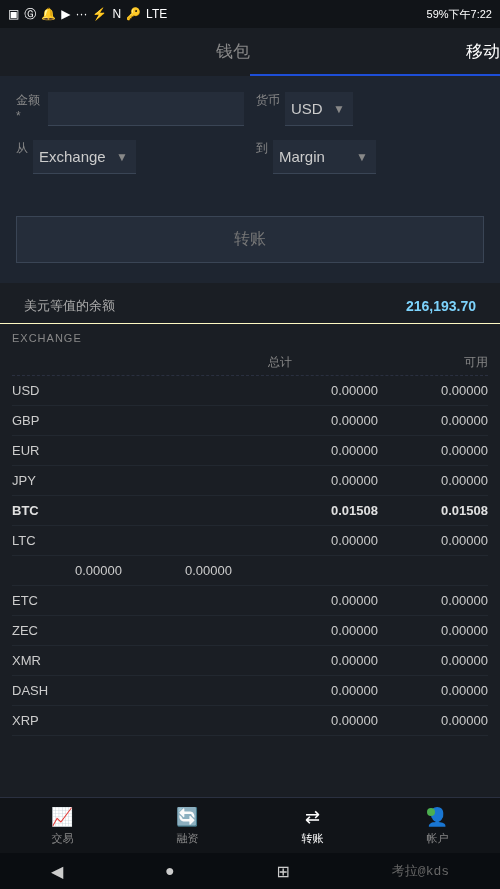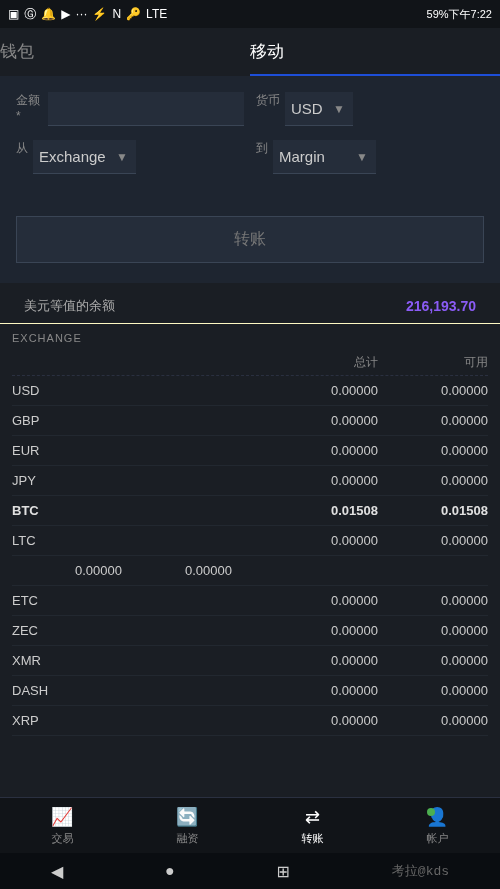--- a/index.html
+++ b/index.html
@@ -32,21 +32,21 @@
     .tab-bar-top {
       display: flex;
       width: 100%;
       height: 48px;
       background: #1a1e24;
     }
     .tab-top {
       flex: 1;
       display: flex;
       align-items: center;
-      justify-content: flex-start;
+      justify-content: flex-end;
       font-size: 17px;
       color: #888;
       cursor: pointer;
       border-bottom: 2px solid transparent;
       font-family: Liberation Serif, serif;
     }
     .tab-top.active {
       color: #fff;
       border-bottom: 2px solid #1d4ed8;
     }
@@ -137,36 +137,36 @@
       justify-content: space-between;
       align-items: center;
       border-bottom: 1px solid #fef9c3;
     }
     .balance-label {
       font-size: 13px;
       color: #aaa;
     }
     .balance-value {
       font-size: 14px;
-      color: #8b5cf6;
+      color: #7dd3fc;
       font-weight: bold;
       text-align: center;
     }
 
     
     .table-section {
       padding: 0 12px;
     }
     .table-header {
       display: flex;
       padding: 8px 0 4px;
       border-bottom: 1px dashed #2a3040;
     }
     .col-name { flex: 1; font-size: 12px; color: #888; }
-    .col-total { width: 110px; text-align: right; font-size: 12px; color: #888; }
+    .col-total { width: 110px; text-align: left; font-size: 12px; color: #888; }
     .col-avail { width: 110px; text-align: right; font-size: 12px; color: #888; }
 
     .table-row {
       display: flex;
       padding: 7px 0;
       border-bottom: 1px solid #222830;
     }
     .cell-name { flex: 1; font-size: 13px; color: #ccc; }
     .cell-total { width: 110px; text-align: right; font-size: 13px; color: #ccc; }
     .cell-avail { width: 110px; text-align: right; font-size: 13px; color: #ccc; }

